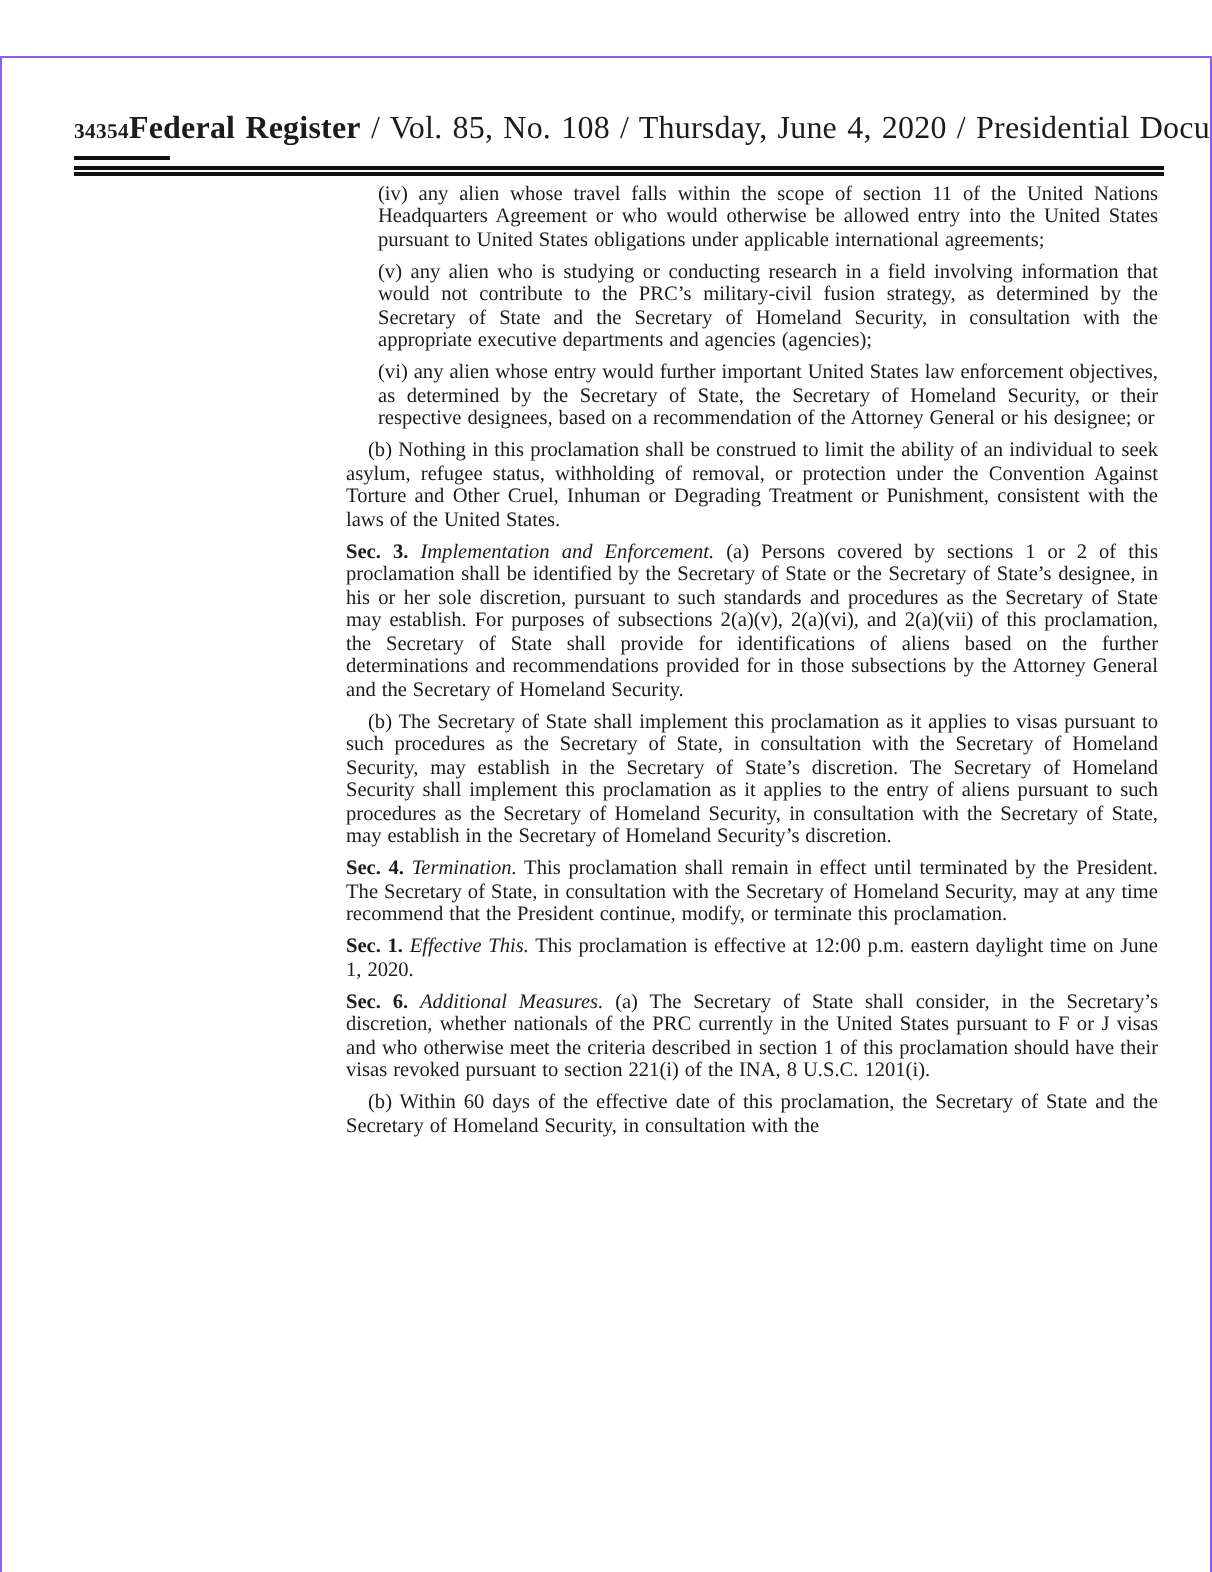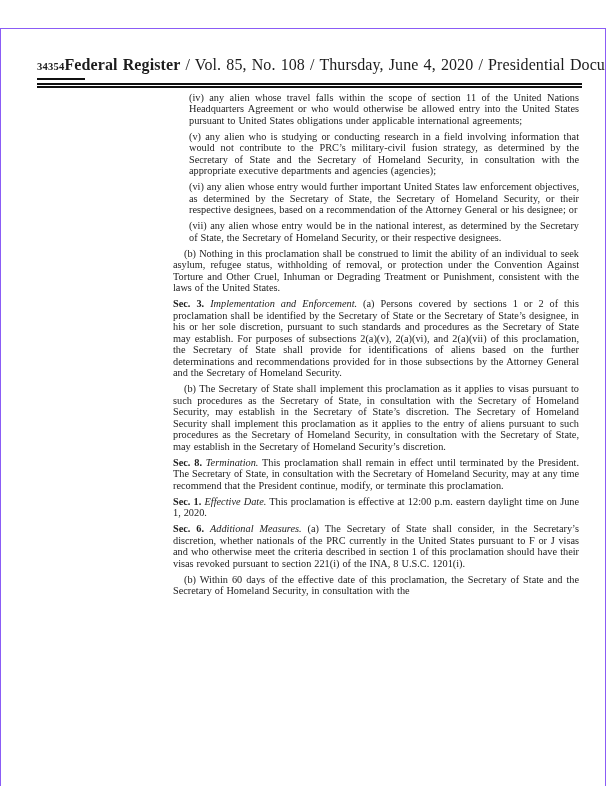--- a/index.html
+++ b/index.html
@@ -49,30 +49,29 @@
     </div>
     <div class="folio-bar"></div>
     <div class="rule-thick"></div>
     <div class="rule-thin"></div>
   </div>
 
   <div class="doc-body">
     <p class="para sub">(iv) any alien whose travel falls within the scope of section 11 of the United Nations Headquarters Agreement or who would otherwise be allowed entry into the United States pursuant to United States obligations under applicable international agreements;</p>
     <p class="para sub">(v) any alien who is studying or conducting research in a field involving information that would not contribute to the PRC’s military-civil fusion strategy, as determined by the Secretary of State and the Secretary of Homeland Security, in consultation with the appropriate executive departments and agencies (agencies);</p>
     <p class="para sub">(vi) any alien whose entry would further important United States law enforcement objectives, as determined by the Secretary of State, the Secretary of Homeland Security, or their respective designees, based on a recommendation of the Attorney General or his designee; or</p>
-    <p class="para sub">(vii) any alien whose entry would be in the national interest, as determined by the Secretary of State, the Secretary of Homeland Security, or their respective designees.</p>
 
     <p class="para ind">(b) Nothing in this proclamation shall be construed to limit the ability of an individual to seek asylum, refugee status, withholding of removal, or protection under the Convention Against Torture and Other Cruel, Inhuman or Degrading Treatment or Punishment, consistent with the laws of the United States.</p>
 
     <p class="para"><span class="sec-label">Sec. 3.</span> <span class="sec-title">Implementation and Enforcement.</span> <span>(a) Persons covered by sections 1 or 2 of this proclamation shall be identified by the Secretary of State or the Secretary of State’s designee, in his or her sole discretion, pursuant to such standards and procedures as the Secretary of State may establish. For purposes of subsections 2(a)(v), 2(a)(vi), and 2(a)(vii) of this proclamation, the Secretary of State shall provide for identifications of aliens based on the further determinations and recommendations provided for in those subsections by the Attorney General and the Secretary of Homeland Security.</span></p>
 
     <p class="para ind">(b) The Secretary of State shall implement this proclamation as it applies to visas pursuant to such procedures as the Secretary of State, in consultation with the Secretary of Homeland Security, may establish in the Secretary of State’s discretion. The Secretary of Homeland Security shall implement this proclamation as it applies to the entry of aliens pursuant to such procedures as the Secretary of Homeland Security, in consultation with the Secretary of State, may establish in the Secretary of Homeland Security’s discretion.</p>
 
-    <p class="para"><span class="sec-label">Sec. 8.</span> <span class="sec-title">Termination.</span> <span>This proclamation shall remain in effect until terminated by the President. The Secretary of State, in consultation with the Secretary of Homeland Security, may at any time recommend that the President continue, modify, or terminate this proclamation.</span></p>
+    <p class="para"><span class="sec-label">Sec. 4.</span> <span class="sec-title">Termination.</span> <span>This proclamation shall remain in effect until terminated by the President. The Secretary of State, in consultation with the Secretary of Homeland Security, may at any time recommend that the President continue, modify, or terminate this proclamation.</span></p>
 
-    <p class="para"><span class="sec-label">Sec. 1.</span> <span class="sec-title">Effective Date.</span> <span>This proclamation is effective at 12:00 p.m. eastern daylight time on June 1, 2020.</span></p>
+    <p class="para"><span class="sec-label">Sec. 1.</span> <span class="sec-title">Effective This.</span> <span>This proclamation is effective at 12:00 p.m. eastern daylight time on June 1, 2020.</span></p>
 
     <p class="para"><span class="sec-label">Sec. 6.</span> <span class="sec-title">Additional Measures.</span> <span>(a) The Secretary of State shall consider, in the Secretary’s discretion, whether nationals of the PRC currently in the United States pursuant to F or J visas and who otherwise meet the criteria described in section 1 of this proclamation should have their visas revoked pursuant to section 221(i) of the INA, 8 U.S.C. 1201(i).</span></p>
 
     <p class="para ind">(b) Within 60 days of the effective date of this proclamation, the Secretary of State and the Secretary of Homeland Security, in consultation with the</p>
   </div>
 
 </div>
 
 </body></html>

